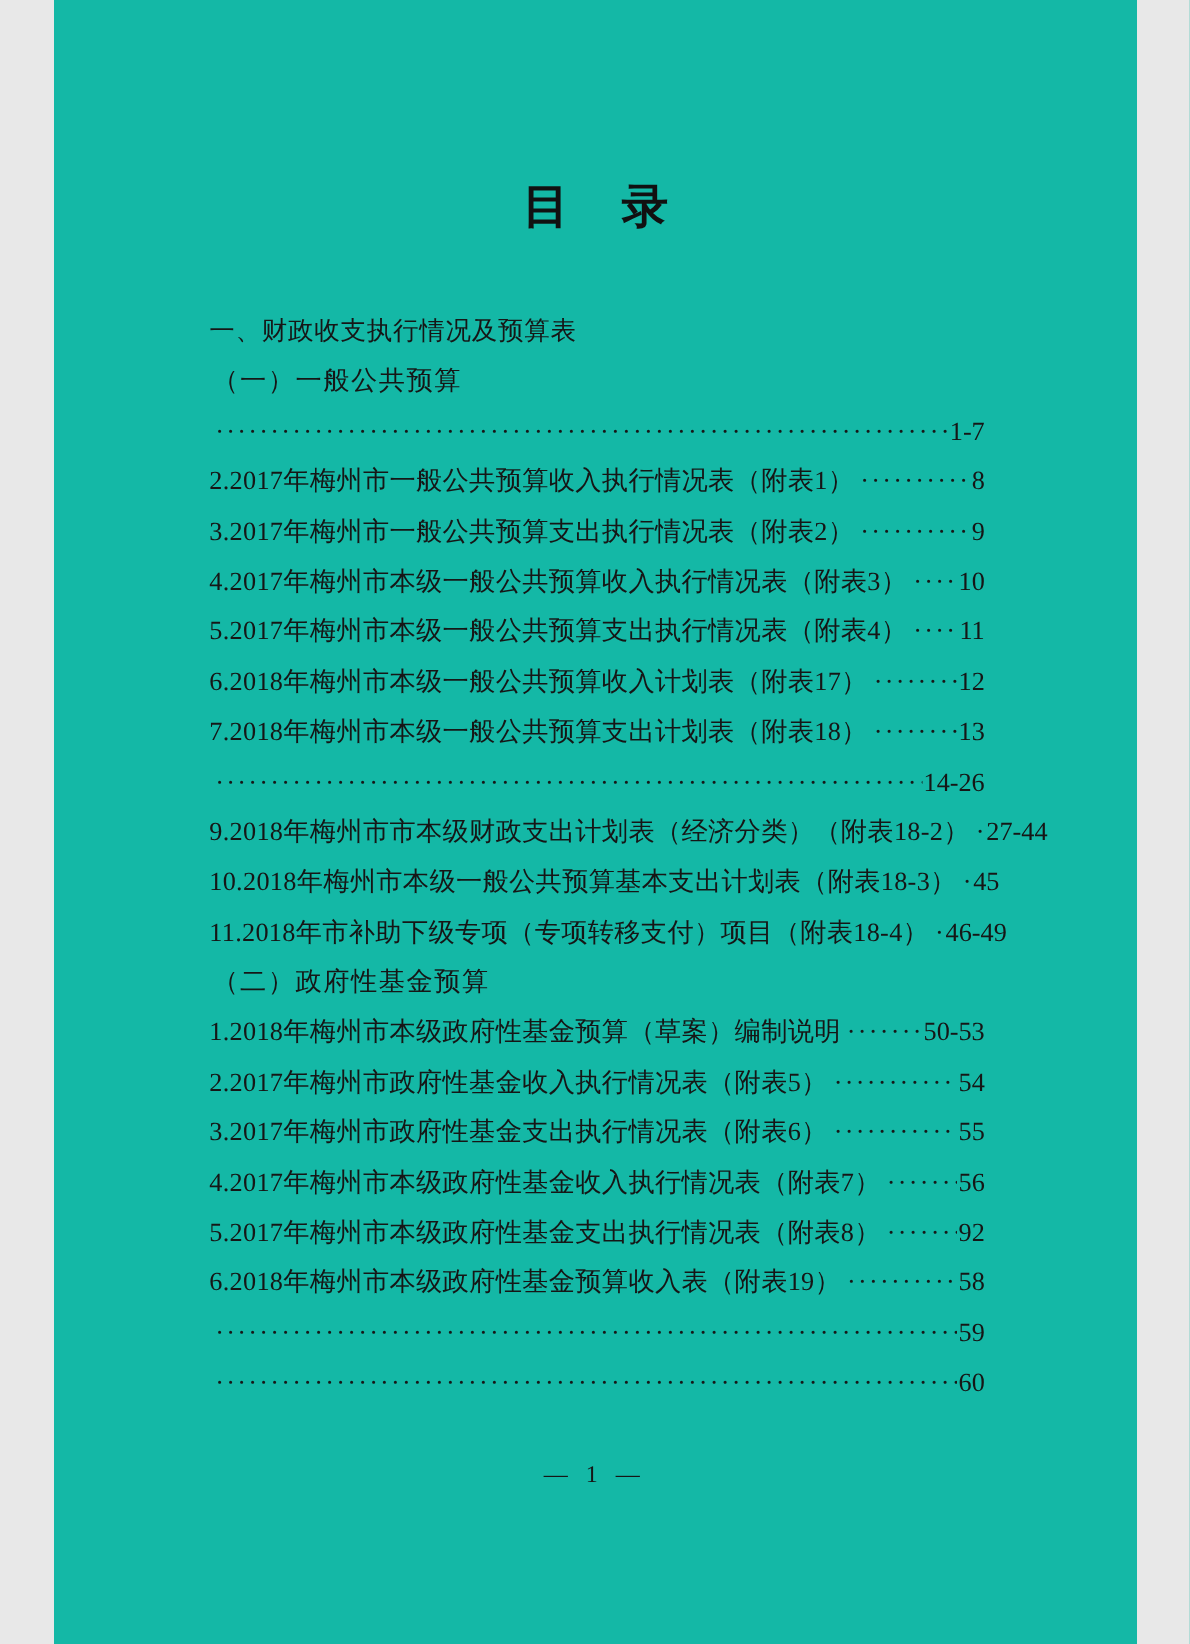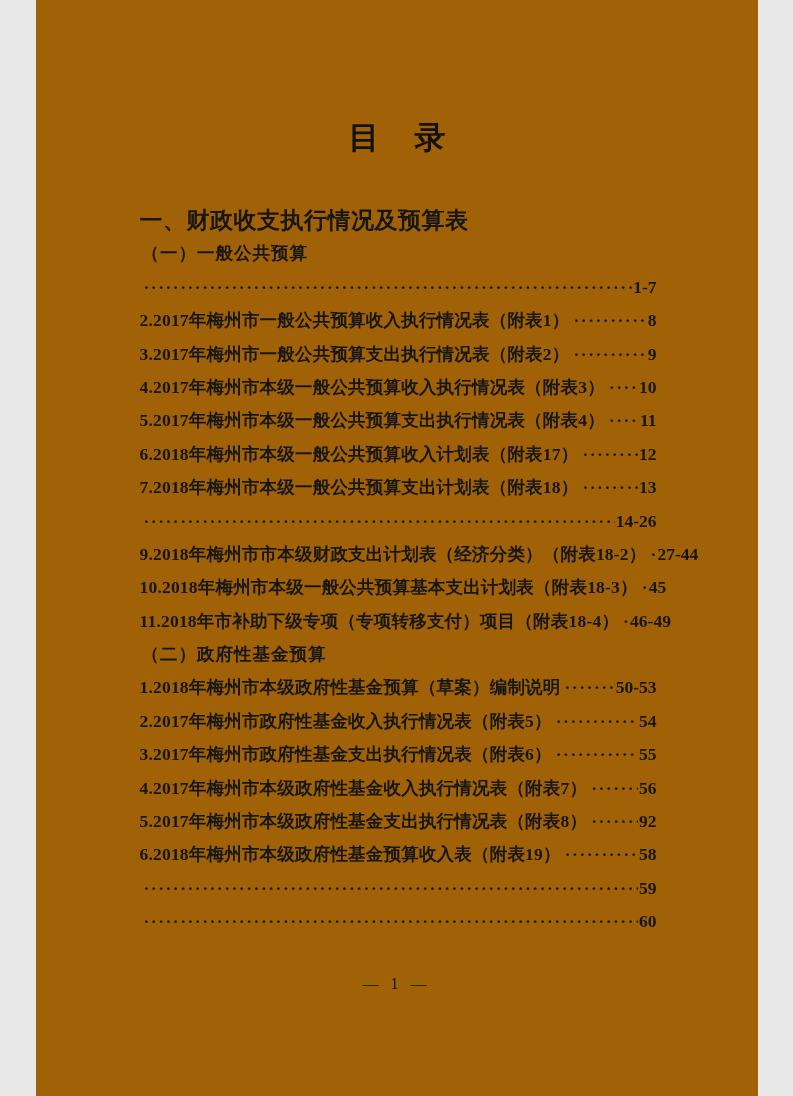--- a/index.html
+++ b/index.html
@@ -1,21 +1,21 @@
 <!DOCTYPE html>
 <html lang="zh"><head>
 <meta charset="utf-8">
 <style>
   html, body { margin: 0; padding: 0; background: #e8e8e8; }
   .page {
     position: relative;
     width: 680px;
     height: 1096px;
     margin: 0 auto;
-    background: #a16207;
+    background: #14b8a6;
     color: #161616;
     font-family: "Liberation Serif", serif;
     overflow: hidden;
     padding-left: 42px;
   }
   .content {
     position: absolute;
     left: 104px;
     right: 101px;
     top: 0;
@@ -33,26 +33,25 @@
   .toc {
     margin-top: 45px;
   }
   .row {
     display: flex;
     align-items: baseline;
     height: 33.4px;
     font-size: 17.5px;
     line-height: 33.4px;
     white-space: nowrap;
-    font-weight: bold;
   }
   .sec-heading {
     font-family: "Liberation Sans", sans-serif;
-    font-weight: 700;
-    font-size: 23px;
+    font-weight: 400;
+    font-size: 17px;
     letter-spacing: 0.5px;
   }
   .subsec-heading {
     font-size: 17.5px;
     letter-spacing: 1px;
     padding-left: 2px;
   }
   .toc-item-label {
     flex: 0 0 auto;
     letter-spacing: 0.2px;

